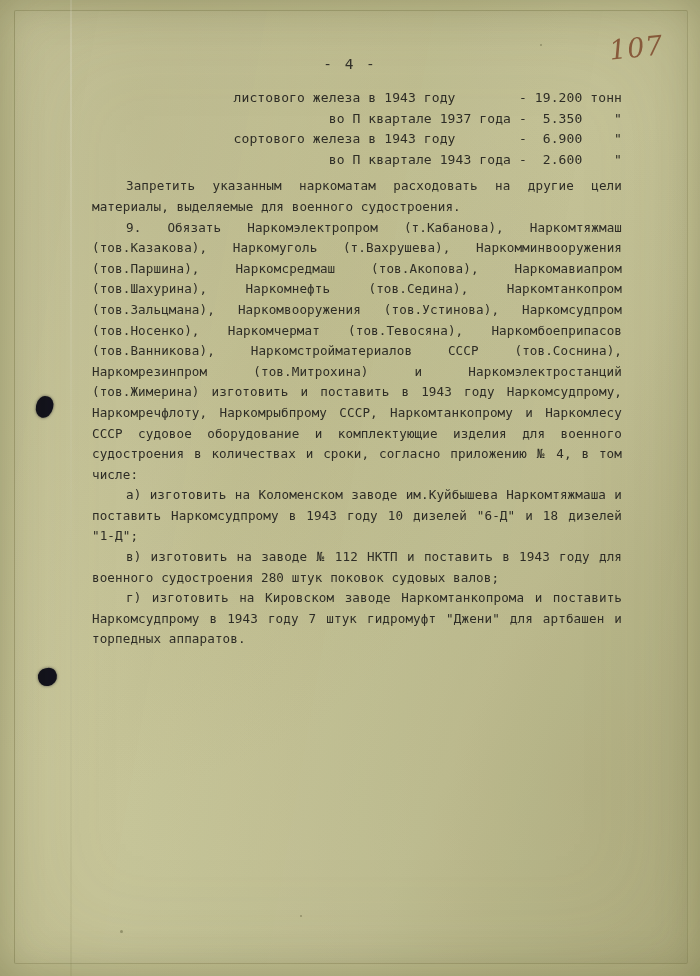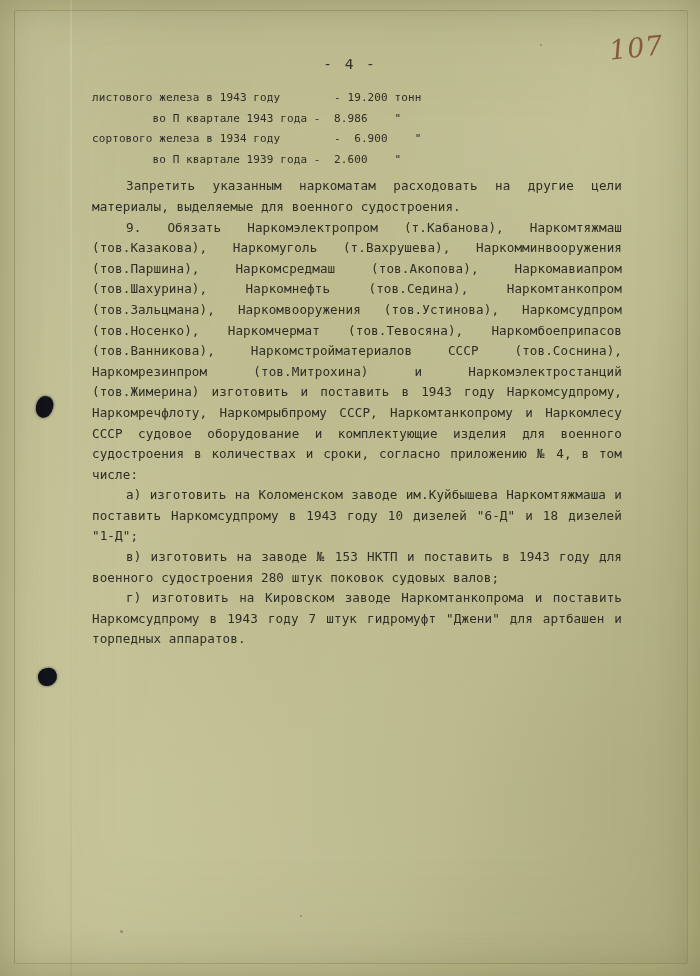--- a/index.html
+++ b/index.html
@@ -70,22 +70,23 @@
     line-height: 20.6px;
     letter-spacing: 0.1px;
   }
   .tbl {
     margin: 0 0 6px 0;
     padding: 0;
   }
   .tbl .row {
     display: block;
     white-space: pre;
-    font-size: 11px;
+    font-size: 13px;
     line-height: 20.6px;
+    text-align: right;
   }
   p {
     margin: 0;
     text-align: justify;
     text-justify: inter-word;
   }
   p.ind {
     text-indent: 34px;
   }
   
@@ -119,29 +120,29 @@
 <div id="page">
   <div class="sheet"></div>
   <div class="fold f1"></div>
 
   <div class="page-no">107</div>
   <div class="folio">- 4 -</div>
 
   <div class="body">
     <div class="tbl">
       <span class="row">листового железа в 1943 году        - 19.200 тонн</span>
-      <span class="row">         во П квартале 1943 года -  8.986    "</span>
-      <span class="row">сортового железа в 1934 году        -  6.900    "</span>
-      <span class="row">         во П квартале 1939 года -  2.600    "</span>
+      <span class="row">         во П квартале 1937 года -  5.350    "</span>
+      <span class="row">сортового железа в 1943 году        -  6.900    "</span>
+      <span class="row">         во П квартале 1943 года -  2.600    "</span>
     </div>
 
     <p class="ind">Запретить указанным наркоматам расходовать на другие цели материалы, выделяемые для военного судостроения.</p>
     <p class="ind">9. Обязать Наркомэлектропром (т.Кабанова), Наркомтяжмаш (тов.Казакова), Наркомуголь (т.Вахрушева), Наркомминвооружения (тов.Паршина), Наркомсредмаш (тов.Акопова), Наркомавиапром (тов.Шахурина), Наркомнефть (тов.Седина), Наркомтанкопром (тов.Зальцмана), Наркомвооружения (тов.Устинова), Наркомсудпром (тов.Носенко), Наркомчермат (тов.Тевосяна), Наркомбоеприпасов (тов.Ванникова), Наркомстройматериалов СССР (тов.Соснина), Наркомрезинпром (тов.Митрохина) и Наркомэлектростанций (тов.Жимерина) изготовить и поставить в 1943 году Наркомсудпрому, Наркомречфлоту, Наркомрыбпрому СССР, Наркомтанкопрому и Наркомлесу СССР судовое оборудование и комплектующие изделия для военного судостроения в количествах и сроки, согласно приложению № 4, в том числе:</p>
     <p class="ind">а) изготовить на Коломенском заводе им.Куйбышева Наркомтяжмаша и поставить Наркомсудпрому в 1943 году 10 дизелей "6-Д" и 18 дизелей "1-Д";</p>
-    <p class="ind">в) изготовить на заводе № 153 НКТП и поставить в 1943 году для военного судостроения 280 штук поковок судовых валов;</p>
+    <p class="ind">в) изготовить на заводе № 112 НКТП и поставить в 1943 году для военного судостроения 280 штук поковок судовых валов;</p>
     <p class="ind">г) изготовить на Кировском заводе Наркомтанкопрома и поставить Наркомсудпрому в 1943 году 7 штук гидромуфт "Джени" для артбашен и торпедных аппаратов.</p>
   </div>
 
   <div class="blot b1"></div>
   <div class="blot b2"></div>
   <div class="speck s1"></div>
   <div class="speck s2"></div>
   <div class="speck s3"></div>
 </div>
 

